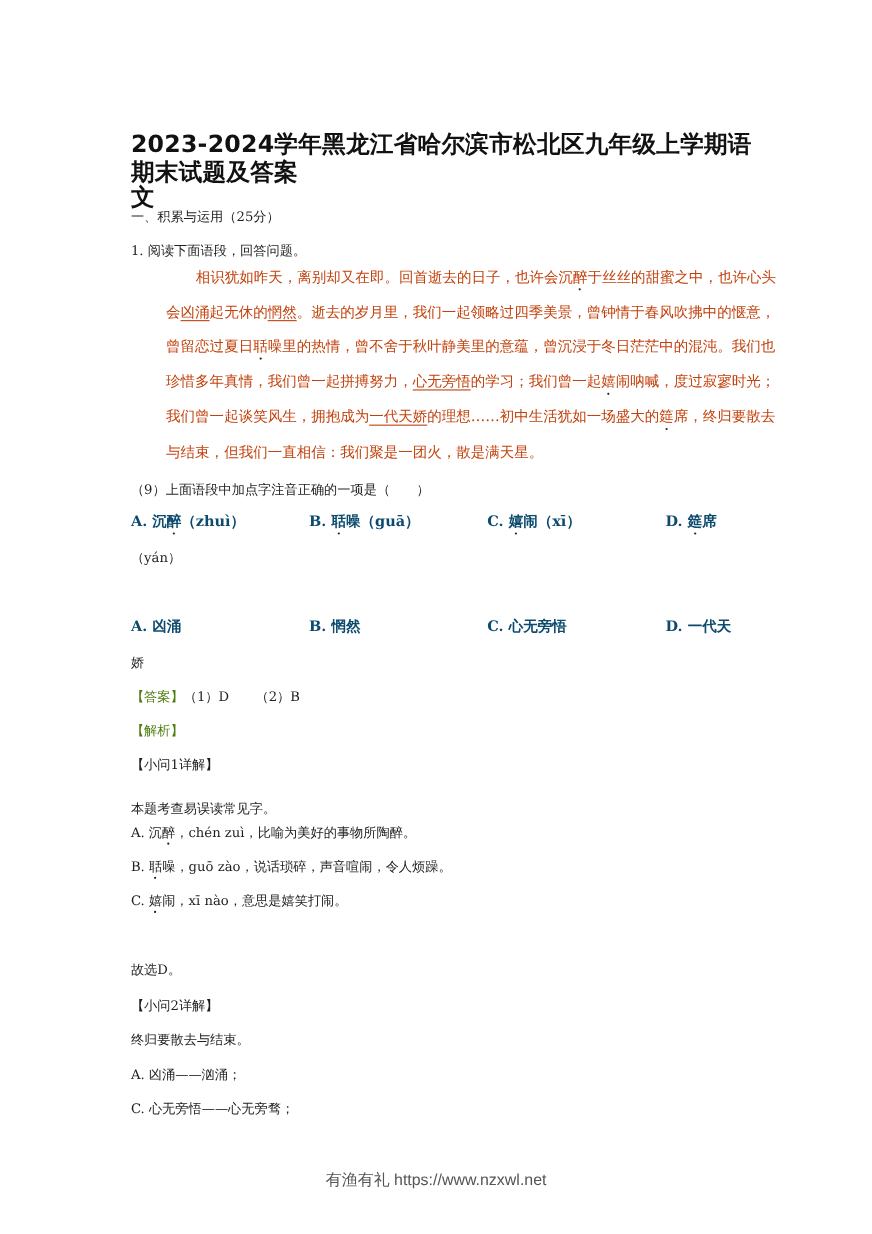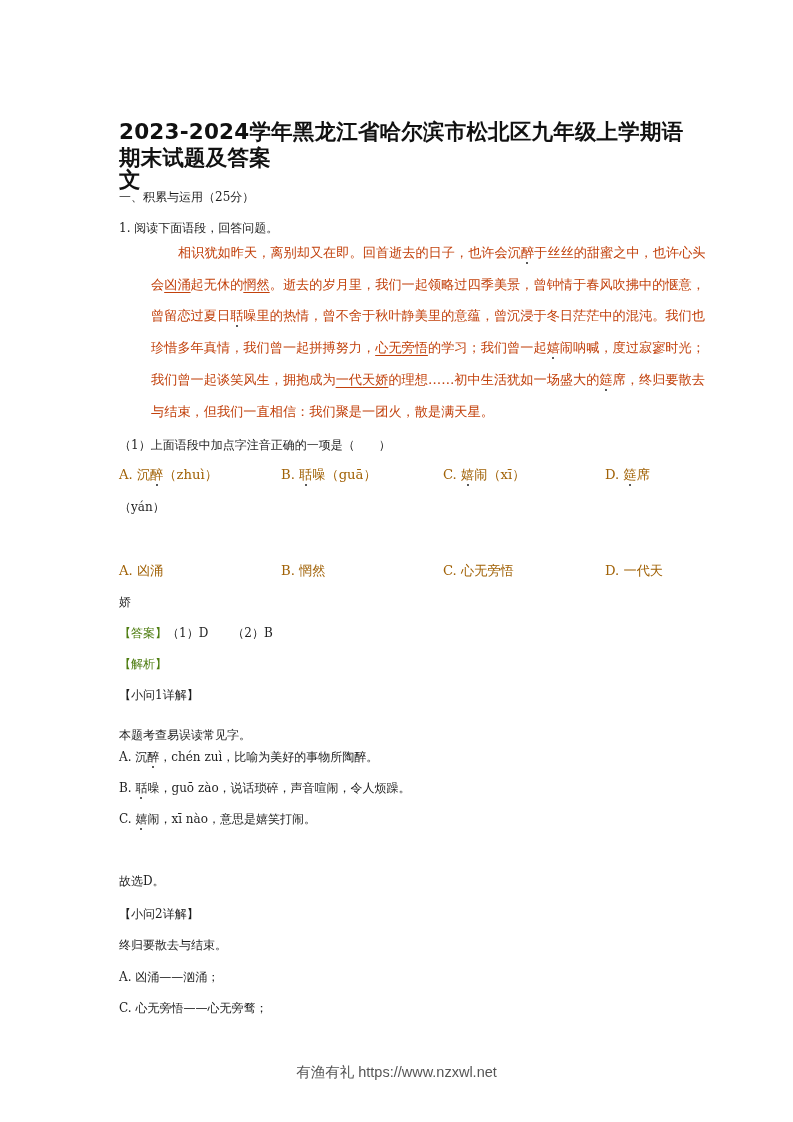--- a/index.html
+++ b/index.html
@@ -24,40 +24,40 @@
     .para {
       position: absolute; left: 119px; width: 567px; font-size: 13.2px;
       line-height: 31.7px; text-indent: 27px; color: #c2410c; top: 237px; margin-left: 32px;
     }
     .u { text-decoration: underline; text-underline-offset: 3px; }
     .dot { position: relative; }
     .dot::after {
       content: ""; position: absolute; left: 50%; bottom: -4px; width: 2px; height: 2px;
       background: #222; border-radius: 50%; transform: translateX(-50%);
     }
-    .opt { position: absolute; white-space: nowrap; font-size: 13.2px; line-height: 18px; color: #a16207; }
+    .opt { position: absolute; white-space: nowrap; font-size: 13.2px; line-height: 18px; color: #0c4a6e; font-weight: bold; }
     .blue { color: #4d7c0f; }
     .footer {
       position: absolute; top: 1063px; left: 0; width: 793px; text-align: center;
       font-family: Liberation Sans, sans-serif; font-size: 14.5px; color: #555;
     }
   </style>
 </head>
 <body>
 
 <div class="page">
   <div class="title t1">2023-2024学年黑龙江省哈尔滨市松北区九年级上学期语文</div>
   <div class="title t2">期末试题及答案</div>
 
   <div class="line" style="top:188px">一、积累与运用（25分）</div>
   <div class="line" style="top:219px">1. 阅读下面语段，回答问题。</div>
 
   <div class="para"><span>相识犹如昨天，离别却又在即。回首逝去的日子，也许会沉</span><span class="dot">醉</span><span>于丝丝的甜蜜之中，也许心头会</span><span class="u">凶涌</span><span>起无休的</span><span class="u">惘然</span><span>。逝去的岁月里，我们一起领略过四季美景，曾钟情于春风吹拂中的惬意，曾留恋过夏日</span><span class="dot">聒</span><span>噪里的热情，曾不舍于秋叶静美里的意蕴，曾沉浸于冬日茫茫中的混沌。我们也珍惜多年真情，我们曾一起拼搏努力，</span><span class="u">心无旁悟</span><span>的学习；我们曾一起</span><span class="dot">嬉</span><span>闹呐喊，度过寂寥时光；我们曾一起谈笑风生，拥抱成为</span><span class="u">一代天娇</span><span>的理想……初中生活犹如一场盛大的</span><span class="dot">筵</span><span>席，终归要散去与结束，但我们一直相信：我们聚是一团火，散是满天星。</span></div>
 
-  <div class="line" style="top:436px">（1）上面语段中加点字注音正确的一项是（　　）</div>
+  <div class="line" style="top:436px">（9）上面语段中加点字注音正确的一项是（　　）</div>
   <div class="opt" style="top:466px;left:119px"><span>A. 沉</span><span class="dot">醉</span><span>（zhuì）</span></div>
   <div class="opt" style="top:466px;left:281px"><span>B. </span><span class="dot">聒</span><span>噪（guā）</span></div>
   <div class="opt" style="top:466px;left:443px"><span>C. </span><span class="dot">嬉</span><span>闹（xī）</span></div>
   <div class="opt" style="top:466px;left:605px"><span>D. </span><span class="dot">筵</span><span>席</span></div>
   <div class="line" style="top:498px">（yán）</div>
 
   <div class="opt" style="top:562px;left:119px">A. 凶涌</div>
   <div class="opt" style="top:562px;left:281px">B. 惘然</div>
   <div class="opt" style="top:562px;left:443px">C. 心无旁悟</div>
   <div class="opt" style="top:562px;left:605px">D. 一代天</div>

